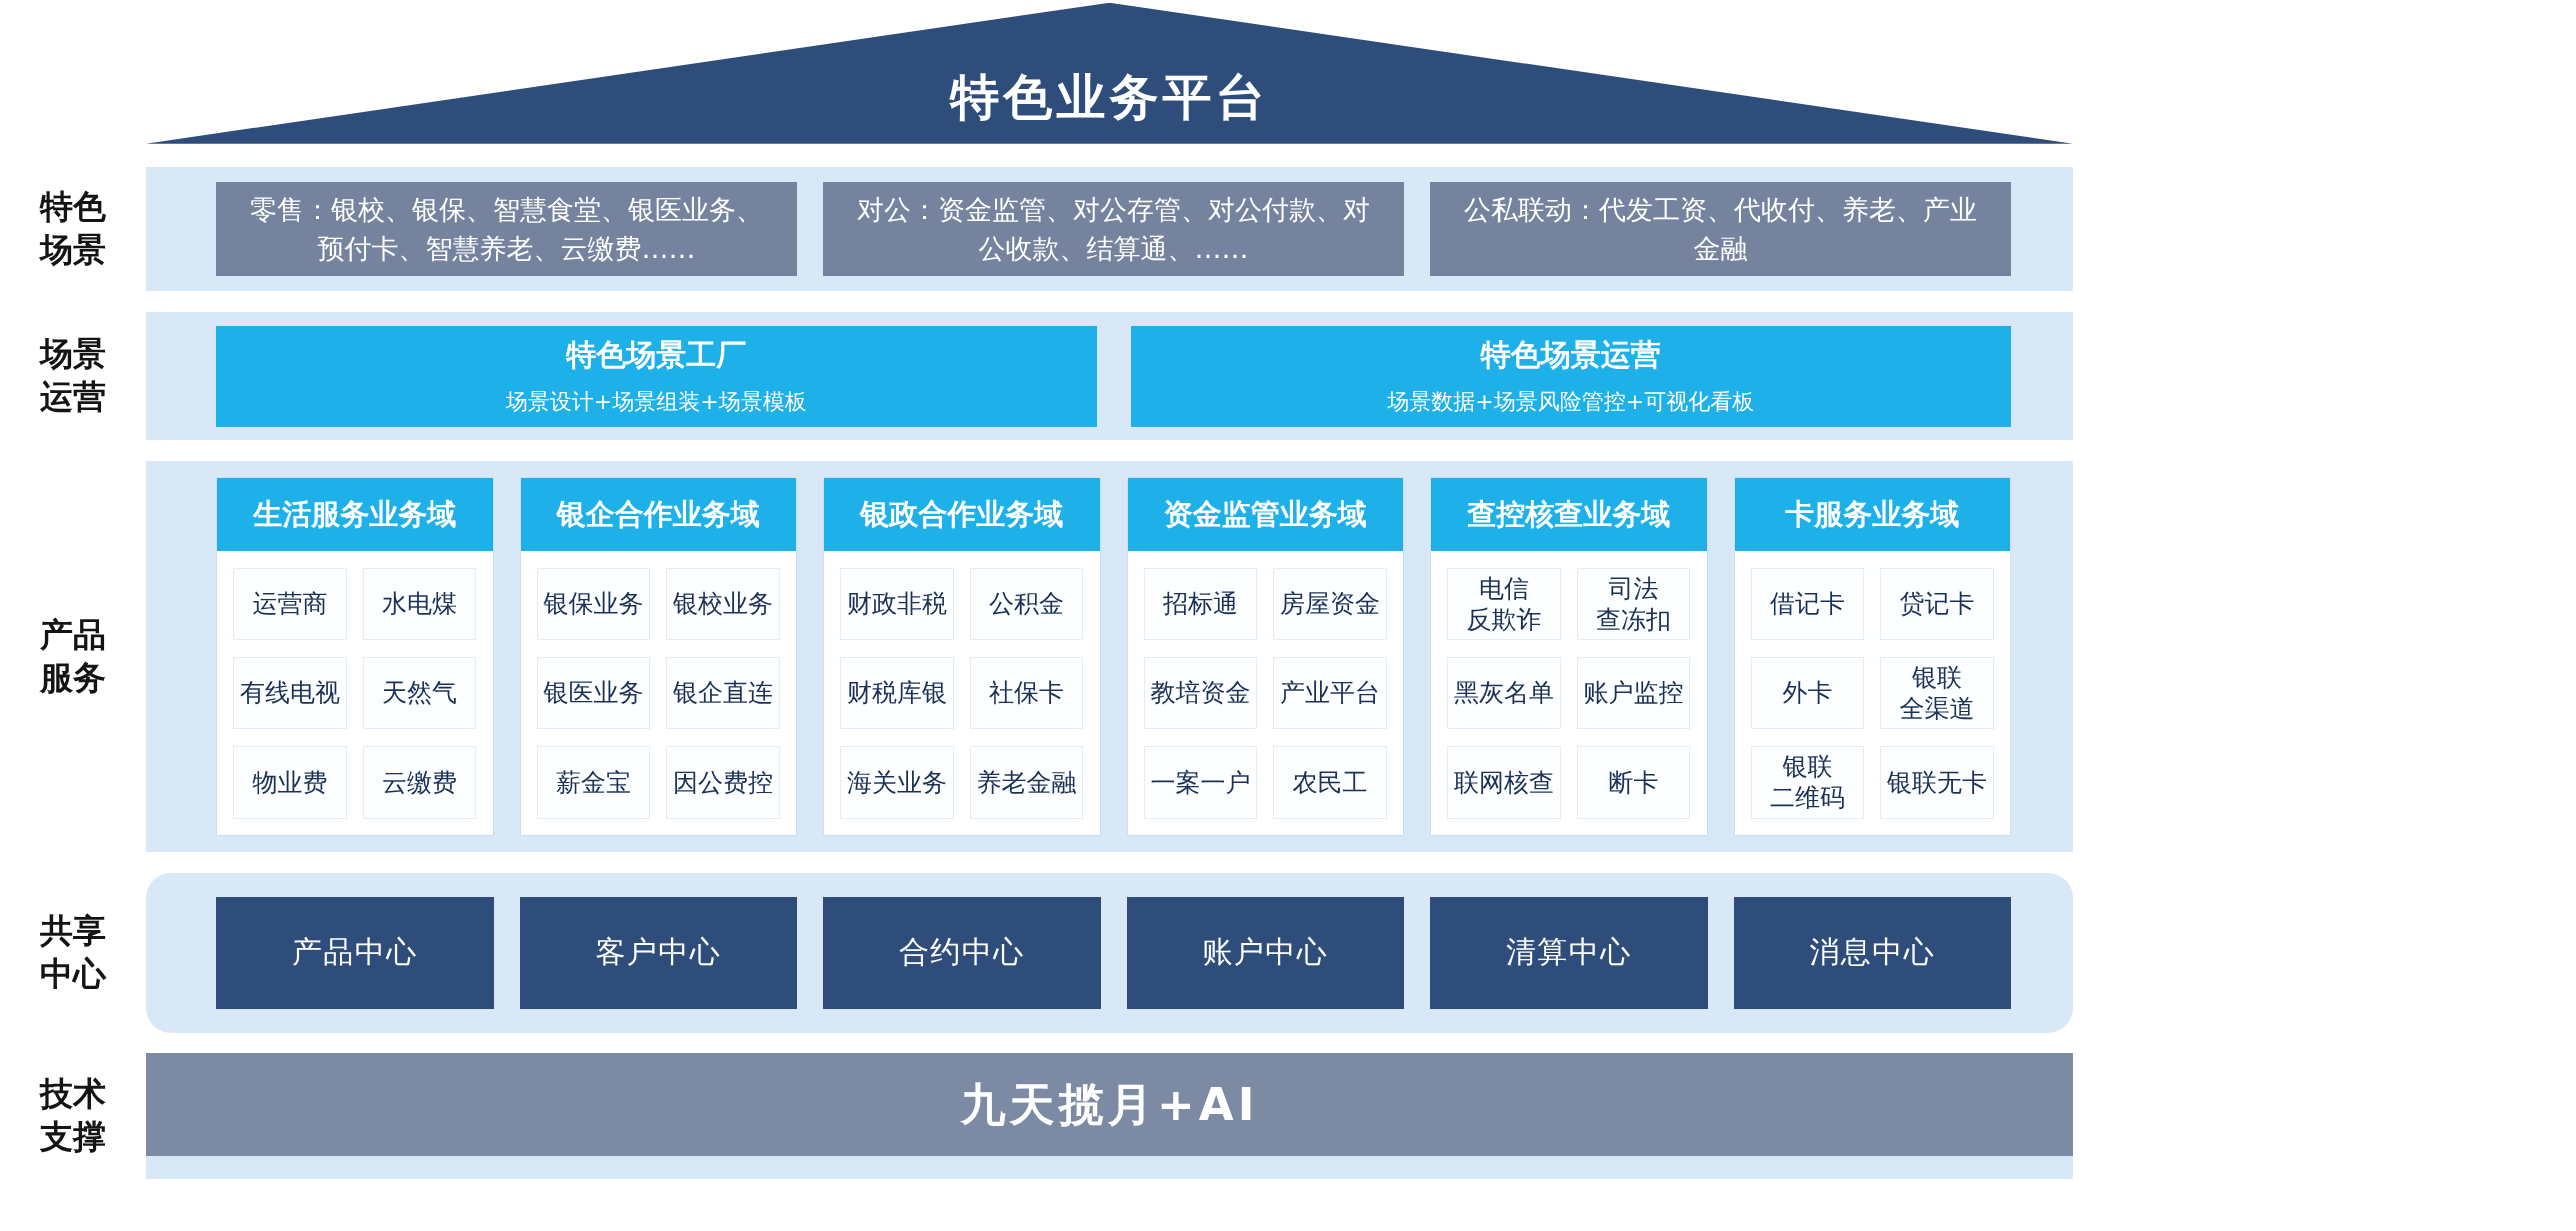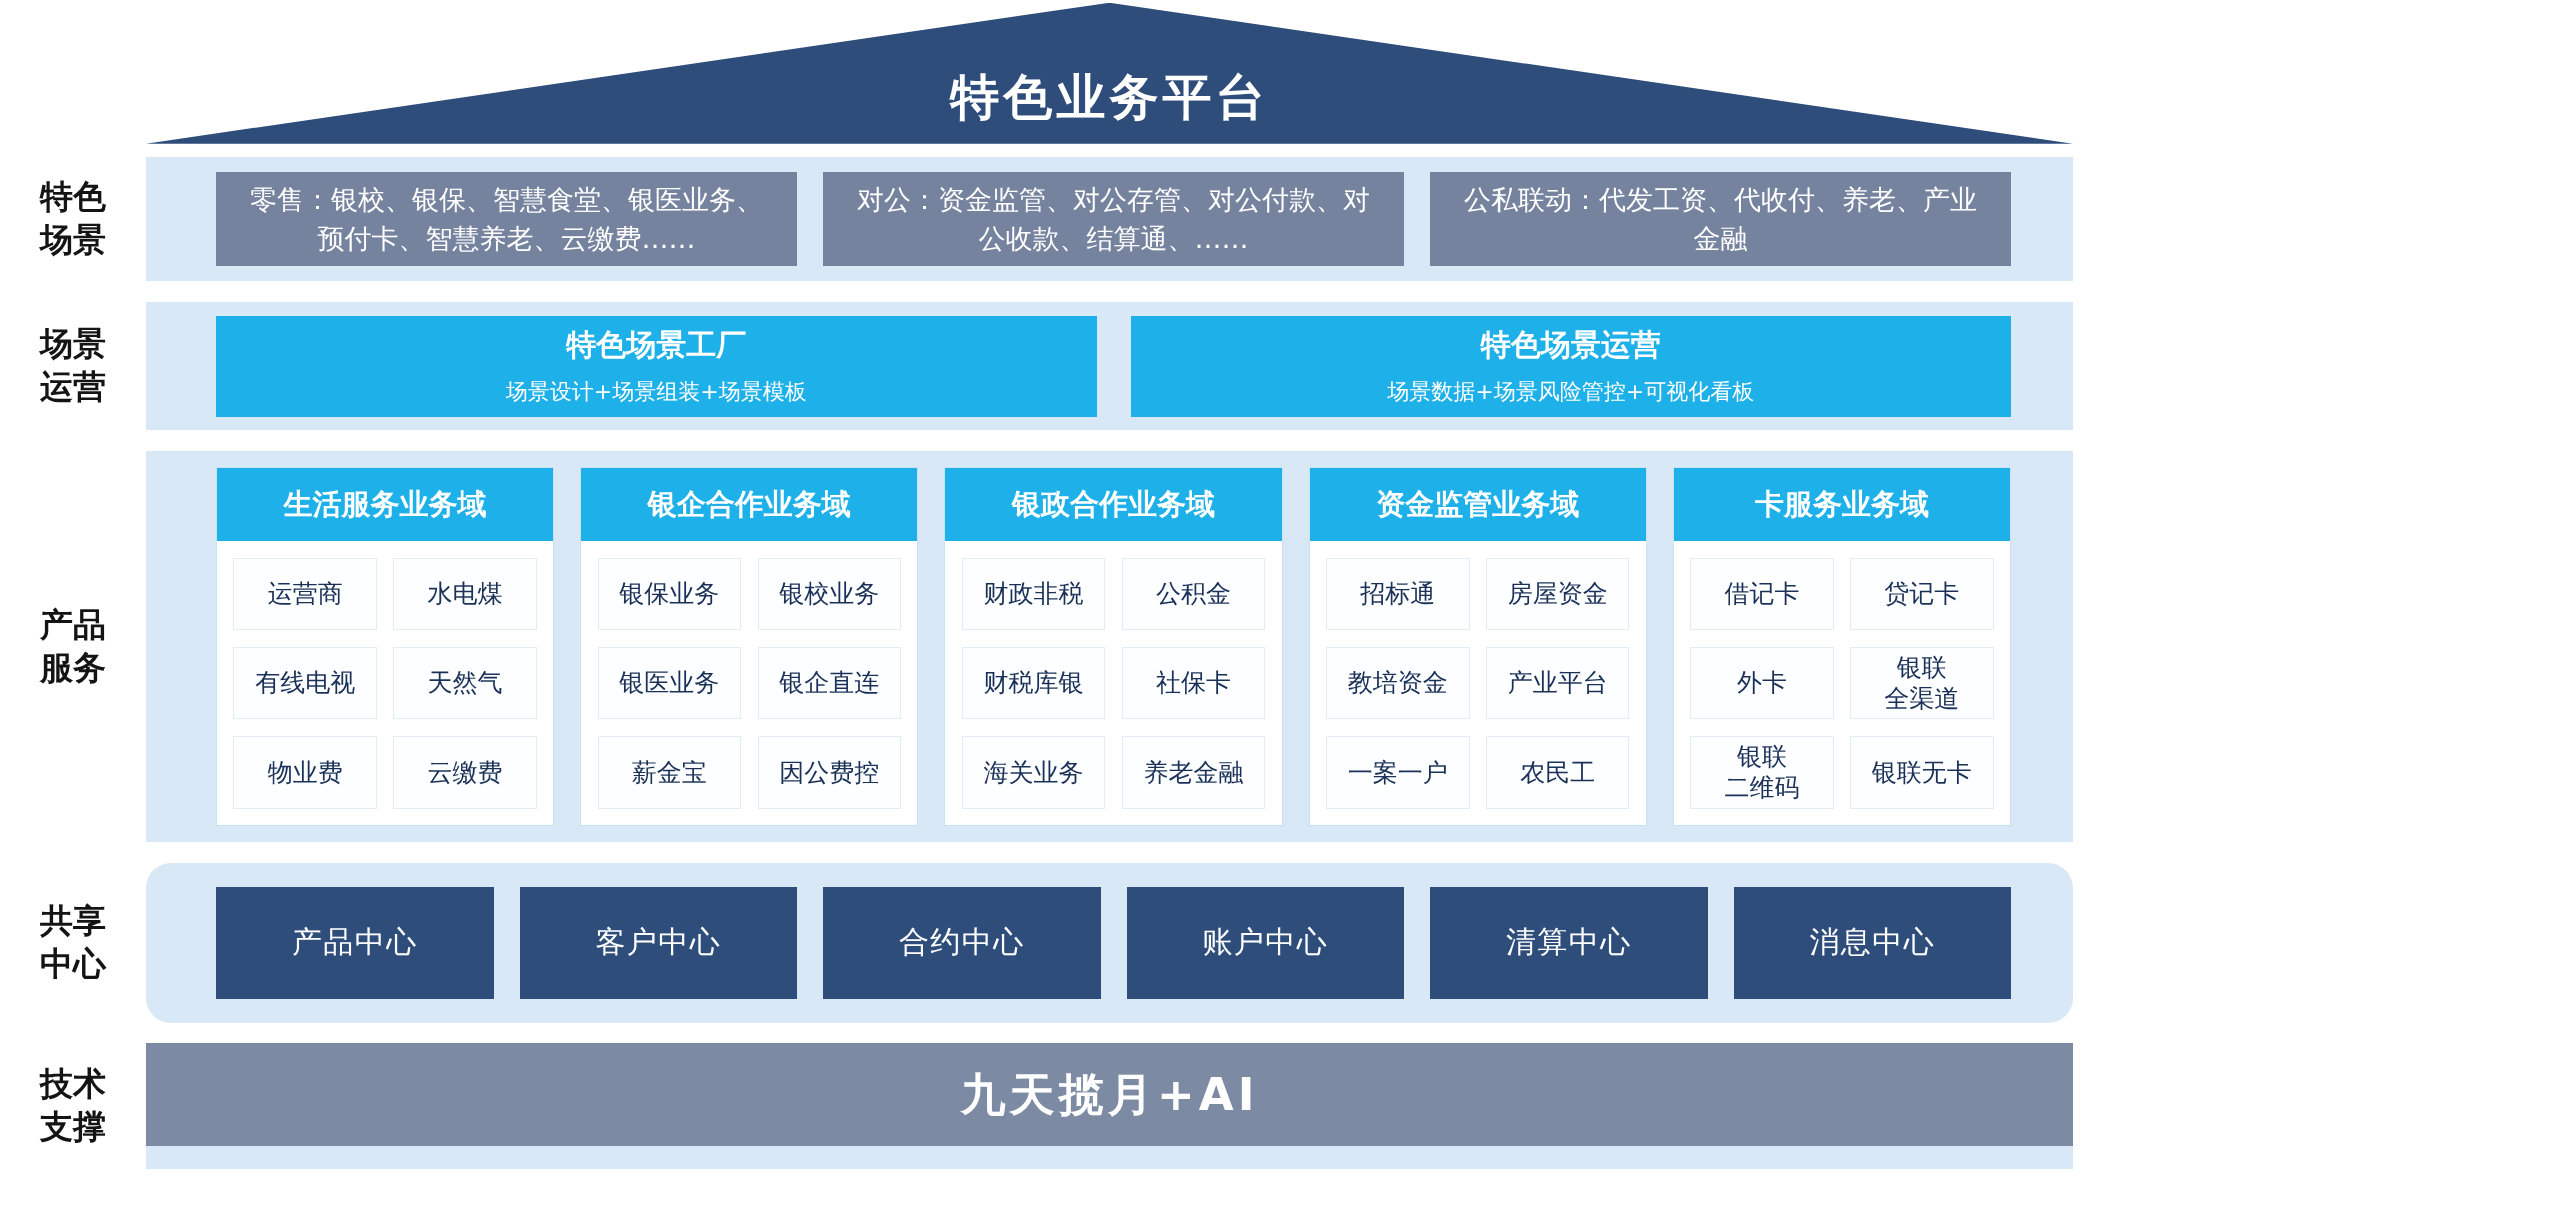--- a/index.html
+++ b/index.html
@@ -27,21 +27,21 @@
   }
   .roof-title {
     color: #ffffff;
     font-size: 49px;
     font-weight: bold;
     letter-spacing: 4.1px;
   }
 
   
   .row { display: flex; align-items: stretch; margin-top: 20.5px; }
-  .row.first { margin-top: 13px; }
+  .row.first { margin-top: 23px; }
   .row-label {
     width: 146px;
     display: flex;
     align-items: center;
     justify-content: center;
     font-size: 33px;
     font-weight: bold;
     color: #141414;
     white-space: pre-line;
     text-align: center;
@@ -236,20 +236,33 @@
         <div class="domain-body">
           <div class="cell">招标通</div>
           <div class="cell">房屋资金</div>
           <div class="cell">教培资金</div>
           <div class="cell">产业平台</div>
           <div class="cell">一案一户</div>
           <div class="cell">农民工</div>
         </div>
       </div>
 
+      <div class="domain">
+        <div class="domain-header">查控核查业务域</div>
+        <div class="domain-body">
+          <div class="cell">电信
+反欺诈</div>
+          <div class="cell">司法
+查冻扣</div>
+          <div class="cell">黑灰名单</div>
+          <div class="cell">账户监控</div>
+          <div class="cell">联网核查</div>
+          <div class="cell">断卡</div>
+        </div>
+      </div>
 
       <div class="domain">
         <div class="domain-header">卡服务业务域</div>
         <div class="domain-body">
           <div class="cell">借记卡</div>
           <div class="cell">贷记卡</div>
           <div class="cell">外卡</div>
           <div class="cell">银联
 全渠道</div>
           <div class="cell">银联

